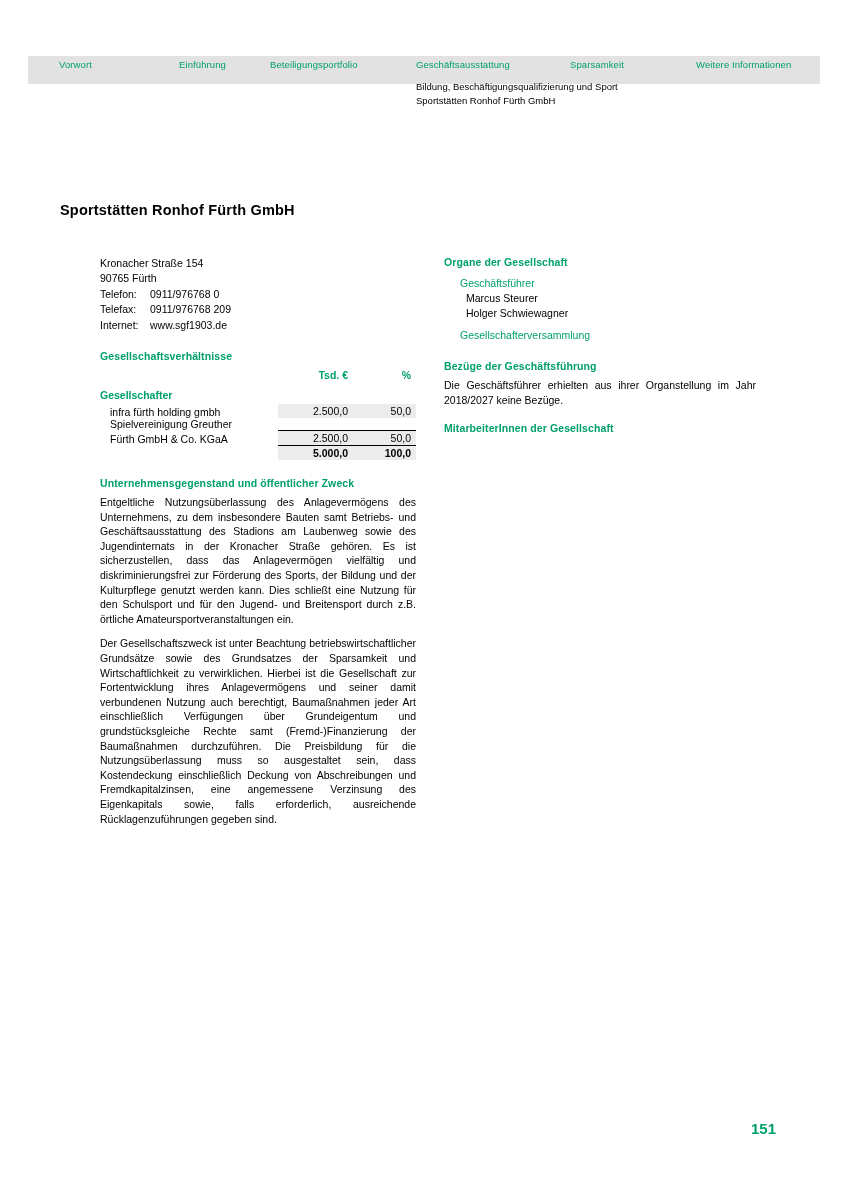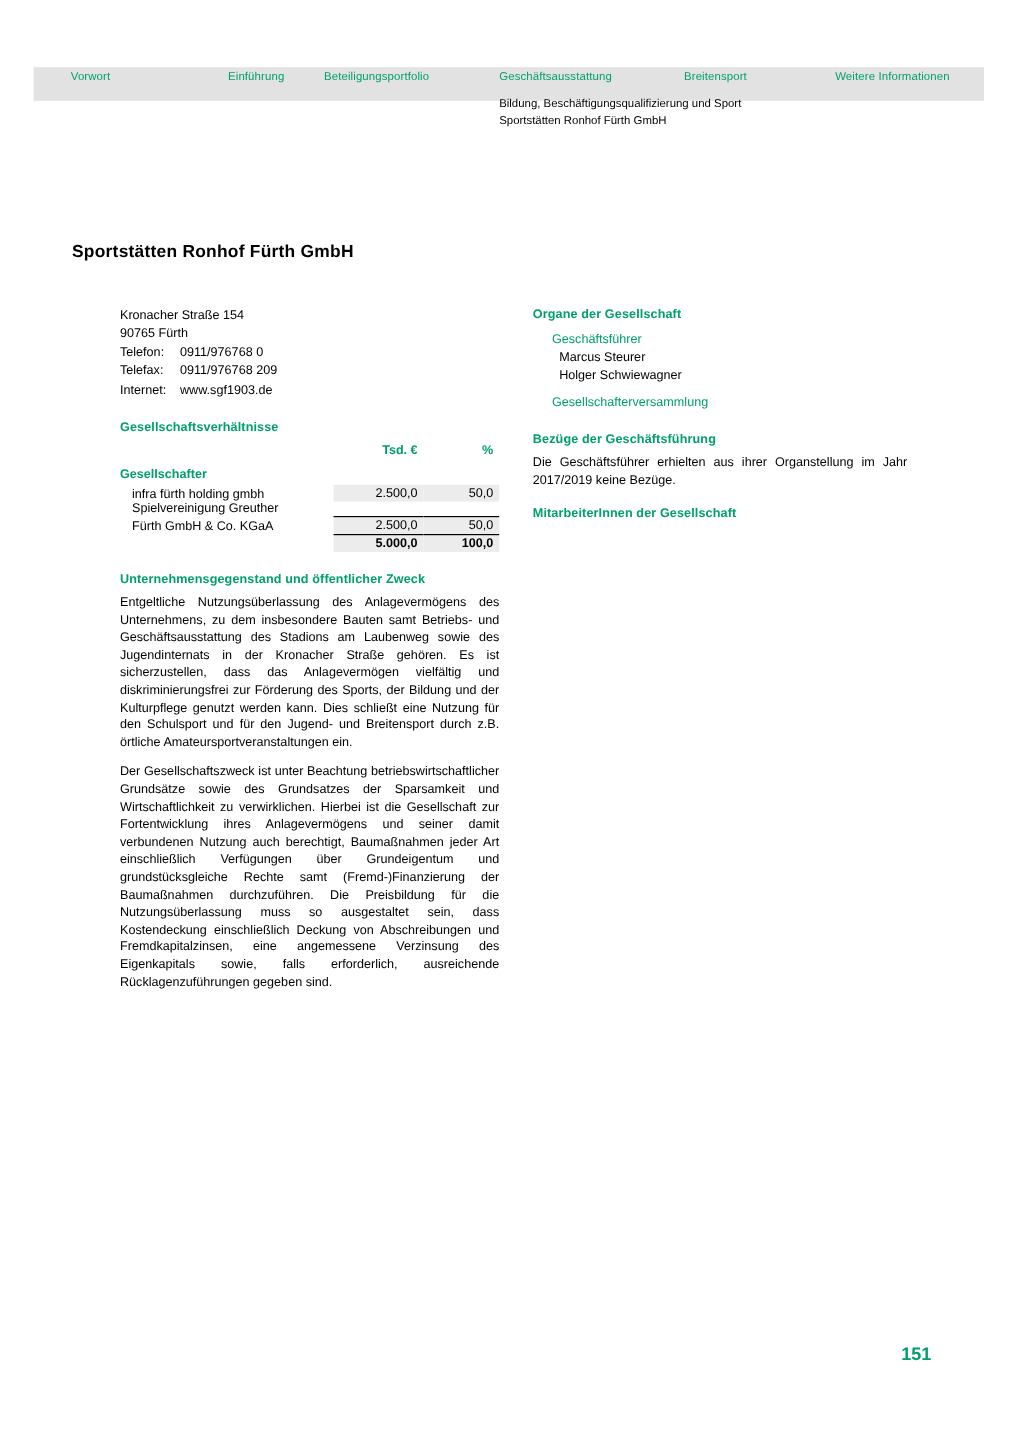--- a/index.html
+++ b/index.html
@@ -27,21 +27,21 @@
   }
   .navbar .nav-item {
     position: absolute;
     top: 3px;
     font-size: 9.5px;
     color: #00a06a;
     white-space: nowrap;
     letter-spacing: 0.1px;
   }
   .nav-vorwort      { left: 31px; }
-  .nav-einfuehrung  { left: 138px; padding-left: 24px; }
+  .nav-einfuehrung  { left: 127px; padding-left: 24px; }
   .nav-portfolio    { left: 242px; text-align: right; }
   .nav-portraits    { left: 388px; color: #000000; }
   .nav-suchregister { left: 542px; }
   .nav-weitere      { left: 668px; }
 
   
   .breadcrumb {
     position: absolute;
     left: 416px;
     top: 80px;
@@ -198,21 +198,21 @@
   }
 </style>
 </head>
 <body>
 
 <div class="navbar">
   <span class="nav-item nav-vorwort">Vorwort</span>
   <span class="nav-item nav-einfuehrung">Einführung</span>
   <span class="nav-item nav-portfolio">Beteiligungsportfolio</span>
   <span class="nav-item nav-portraits">Geschäftsausstattung</span>
-  <span class="nav-item nav-suchregister">Breitensport</span>
+  <span class="nav-item nav-suchregister">Sparsamkeit</span>
   <span class="nav-item nav-weitere">Weitere Informationen</span>
 </div>
 
 <div class="breadcrumb">
   <div>Bildung, Beschäftigungsqualifizierung und Sport</div>
   <div>Sportstätten Ronhof Fürth GmbH</div>
 </div>
 
 <div class="page-title">Sportstätten Ronhof Fürth GmbH</div>
 
@@ -294,19 +294,19 @@
 
 <div class="col-right">
 
   <div class="heading-green" style="margin-top:0">Organe der Gesellschaft</div>
   <div class="subheading-green">Geschäftsführer</div>
   <div class="person">Marcus Steurer</div>
   <div class="person">Holger Schwiewagner</div>
   <div class="subheading-green">Gesellschafterversammlung</div>
 
   <div class="heading-green" style="margin-top:19px">Bezüge der Geschäftsführung</div>
-  <p class="para-right">Die Geschäftsführer erhielten aus ihrer Organstellung im Jahr 2017/2019 keine Bezüge.</p>
+  <p class="para-right">Die Geschäftsführer erhielten aus ihrer Organstellung im Jahr 2018/2027 keine Bezüge.</p>
 
   <div class="heading-green" style="margin-top:15px">MitarbeiterInnen der Gesellschaft</div>
 
 </div>
 
 <div class="page-number">151</div>
 
 </body></html>

